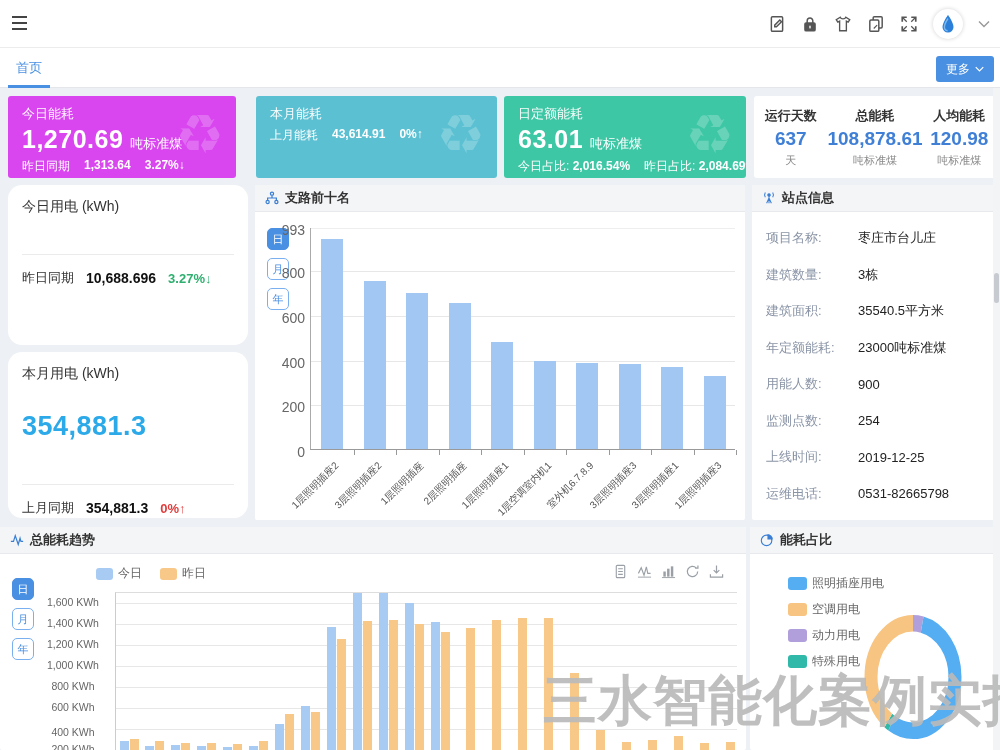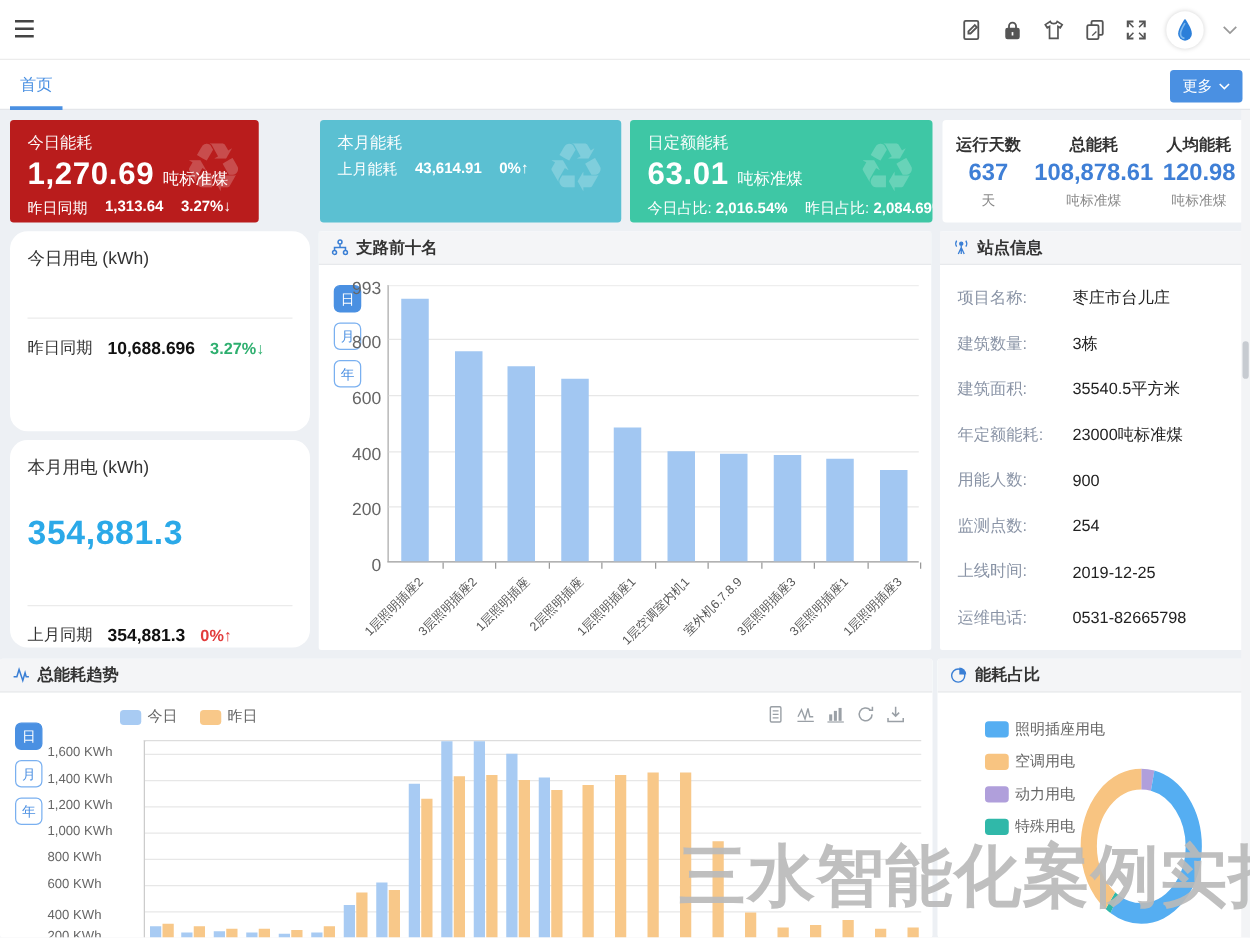--- a/index.html
+++ b/index.html
@@ -85,21 +85,21 @@
 
   
   .legend { position:absolute; display:flex; gap:18px; align-items:center; }
   .lg-item { display:flex; align-items:center; gap:5px; font-size:12px; color:#666; cursor:pointer; }
   .lg-sw { width:17px; height:12px; border-radius:3px; }
   .toolbox { position:absolute; display:flex; gap:9px; }
   .tbx { width:15px; height:15px; color:#9aa0a6; cursor:pointer; }
   .tbx svg { width:100%; height:100%; }
   .trend-plot { position:absolute; left:115px; top:65px; width:622px; height:178px;
     border-left:1px solid #ccc; border-top:1px solid #ddd; }
-  .tylab { position:absolute; font-size:10.5px; color:#666; width:70px; text-align:left; white-space:nowrap; }
+  .tylab { position:absolute; font-size:10.5px; color:#666; width:70px; text-align:center; white-space:nowrap; }
   .tbar { position:absolute; bottom:auto; }
 
   
   .pie-legend { position:absolute; display:flex; flex-direction:column; gap:9px; }
   .pie-legend .lg-sw { width:19px; height:13px; }
 
   .watermark { position:absolute; left:543px; top:665px; font-size:54px; font-weight:bold;
     color:rgba(186,186,186,.92); white-space:nowrap; letter-spacing:1px; z-index:60; pointer-events:none; }
 
   .scroll-track { position:absolute; right:0; top:88px; width:7px; height:662px; background:#f3f4f6; }
@@ -172,21 +172,21 @@
   <button class="more-btn">
     <span>更多</span>
     <svg width="9" height="6" viewBox="0 0 12 8" fill="none" stroke="#fff" stroke-width="1.6">
         <path d="M1 1.5l5 5 5-5"></path>
       </svg>
   </button>
 </div>
 
 <div class="main">
 
-  <div class="kcard" id="card-today" style="left: 8px; width: 199px; background: #b91c1c;">
+  <div class="kcard" id="card-today" style="left: 8px; width: 228px; background: #d946ef;">
     <div class="kc-title">今日能耗</div>
     <div class="kc-val"><span class="num">1,270.69</span><span class="unit">吨标准煤</span></div>
     <div class="kc-sub">
         <span>昨日同期</span>
         <b>1,313.64</b>
         <b>3.27%↓</b>
       </div>
     <span class="recycle">♻</span>
   </div>
 

